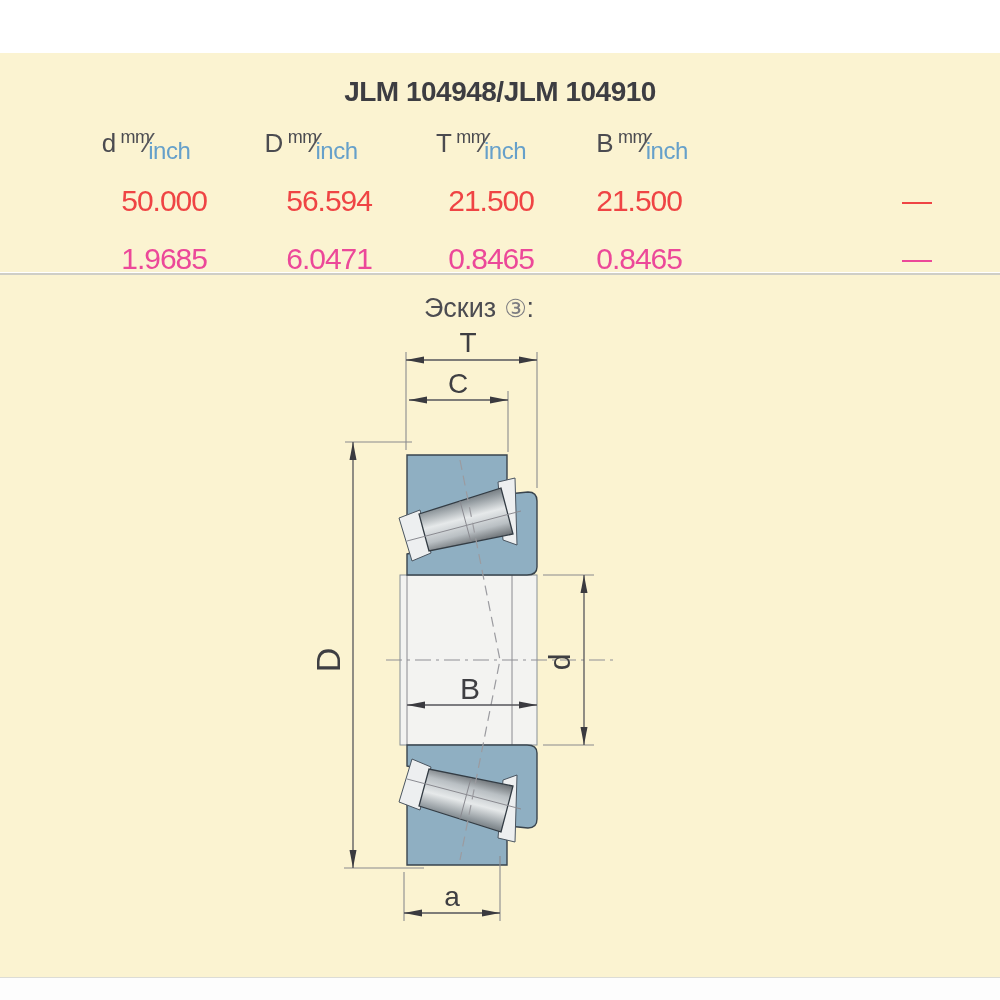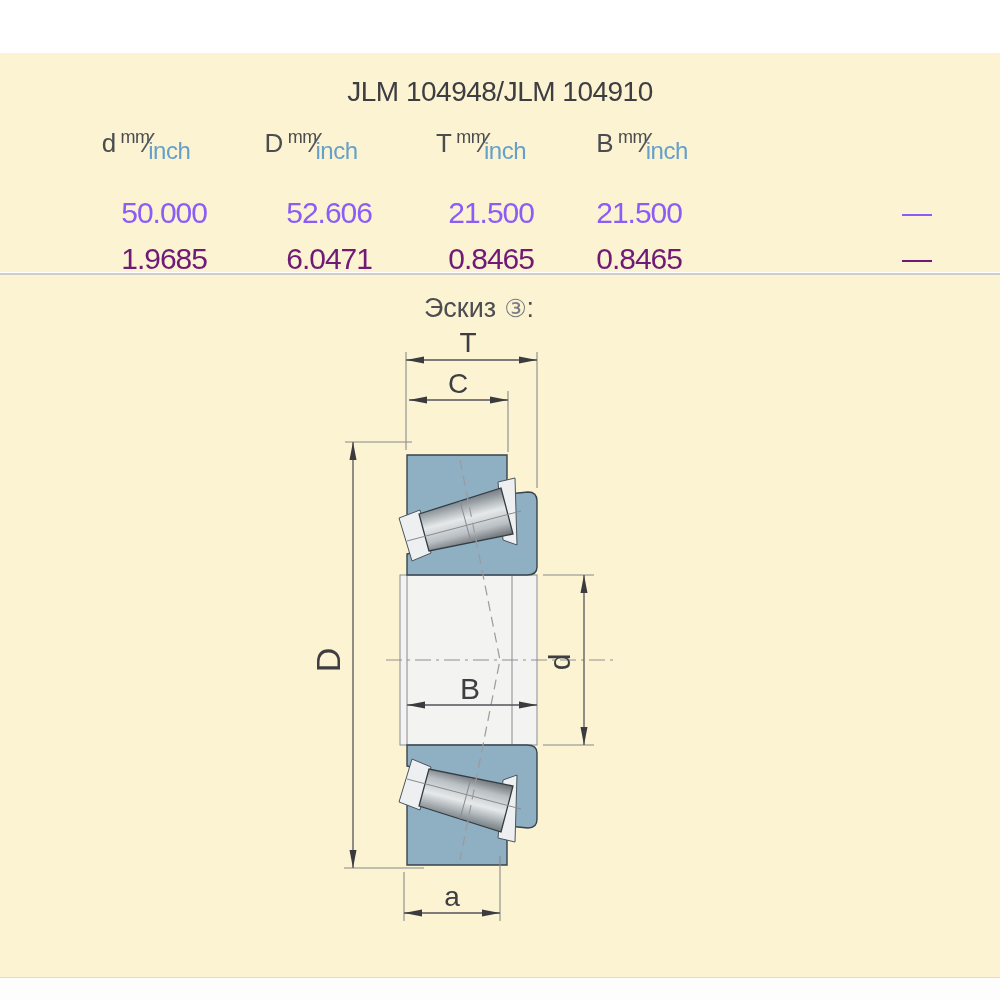--- a/index.html
+++ b/index.html
@@ -6,32 +6,32 @@
   .stage{position:relative;width:1000px;height:1000px;background:#ffffff;overflow:hidden;
          font-family:"Liberation Sans","DejaVu Sans",sans-serif;}
   .panel{position:absolute;left:0;width:1000px;background:#fbf3d1;}
   .panel-top{top:53px;height:219px;}
   .sep-white{position:absolute;left:0;top:272px;width:1000px;height:1px;background:#ffffff;}
   .sep-gray{position:absolute;left:0;top:273px;width:1000px;height:2px;background:#cfcec6;}
   .panel-bottom{top:275px;height:702px;}
   .bottom-strip{position:absolute;left:0;top:977px;width:1000px;height:23px;background:#fdfdfd;border-top:1px solid #dcdcd6;}
 
   .title{position:absolute;left:0;top:76px;width:1000px;text-align:center;
-         font-size:28px;font-weight:normal;color:#3d3d42;letter-spacing:-0.5px;}
+         font-size:28px;font-weight:bold;color:#3d3d42;letter-spacing:-0.5px;}
 
   .hdr{position:absolute;top:127px;transform:translateX(-50%);white-space:nowrap;color:#4b4b50;}
   .hdr .hletter{font-size:26px;}
   .hdr .hsup{font-size:18px;vertical-align:9px;color:#4b4b50;letter-spacing:-0.5px;text-align:center;}
   .hdr .hslash{font-size:28px;color:#55555a;margin:0 -3px;}
   .hdr .hsub{font-size:24px;vertical-align:-7px;color:#66a0ca;letter-spacing:-0.5px;}
   .hdr .hnote{font-size:21px;color:#77777c;margin-left:7px;vertical-align:2px;}
 
   .val{position:absolute;width:170px;text-align:right;font-size:30px;letter-spacing:-1px;white-space:nowrap;}
-  .row-mm{top:196px;color:#8b5cf6;}
-  .row-inch{top:242px;color:#701a75;}
+  .row-mm{top:184px;color:#ef4444;}
+  .row-inch{top:242px;color:#ec4899;}
   .v-d{right:793px;} .v-D{right:628px;} .v-T{right:466px;} .v-B{right:318px;} .v-mass{right:69px;}
 
   .sketch-cap{position:absolute;top:293px;left:479px;transform:translateX(-50%);
               font-size:27px;color:#4c4c51;white-space:nowrap;}
   .sketch-cap .note3{color:#7d7d82;font-size:25px;margin-left:8px;}
 
   svg{position:absolute;left:0;top:0;}
   .dimline{stroke:#55555a;stroke-width:1.3;}
   .extline{stroke:#8a8a8e;stroke-width:1.1;}
   .arrow{fill:#3a3a3f;}
@@ -68,21 +68,21 @@
   <div class="hdr" style="left:481px;">
     <span class="hletter">T</span>
     <span class="hsup">mm</span><span class="hslash">⁄</span><span class="hsub">inch</span>
   </div>
   <div class="hdr" style="left:642px;">
     <span class="hletter">B</span>
     <span class="hsup">mm</span><span class="hslash">⁄</span><span class="hsub">inch</span>
   </div>
 
   <div class="val row-mm v-d">50.000</div>
-  <div class="val row-mm v-D">52.606</div>
+  <div class="val row-mm v-D">56.594</div>
   <div class="val row-mm v-T">21.500</div>
   <div class="val row-mm v-B">21.500</div>
   <div class="val row-mm v-mass">—</div>
 
   <div class="val row-inch v-d">1.9685</div>
   <div class="val row-inch v-D">6.0471</div>
   <div class="val row-inch v-T">0.8465</div>
   <div class="val row-inch v-B">0.8465</div>
   <div class="val row-inch v-mass">—</div>
 

